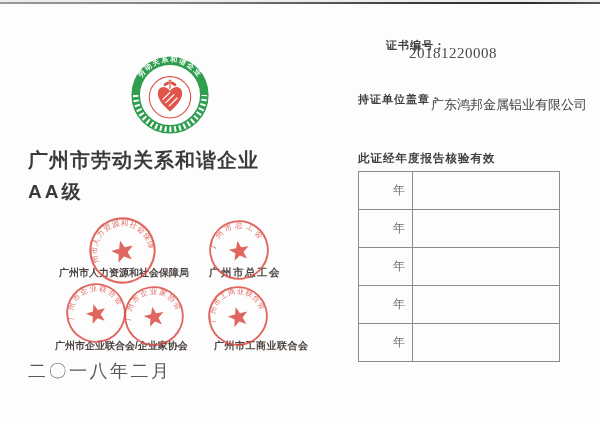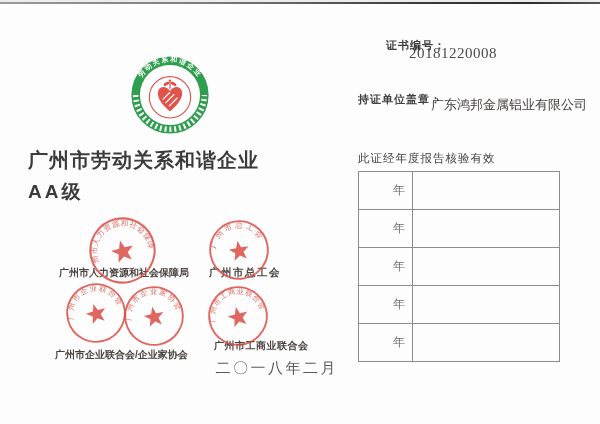--- a/index.html
+++ b/index.html
@@ -23,35 +23,35 @@
   .seal svg{display:block;width:100%;height:100%;}
   .seal-1{left:88px;top:216px;width:69px;height:69px;transform:rotate(-14deg);}
   .seal-2{left:208px;top:219px;width:62px;height:62px;transform:rotate(-10deg);}
   .seal-3{left:65px;top:282px;width:62px;height:62px;transform:rotate(-16deg);}
   .seal-4{left:123px;top:285px;width:62px;height:62px;transform:rotate(-11deg);}
   .seal-5{left:207px;top:285px;width:62px;height:62px;transform:rotate(-14deg);}
 
   .org-label{position:absolute;font-weight:700;color:#4b4340;white-space:nowrap;}
   .org-label-1{left:59px;top:266px;font-size:10px;}
   .org-label-2{left:209px;top:266px;font-size:10.5px;letter-spacing:1.5px;}
-  .org-label-3{left:55px;top:348px;font-size:10px;}
+  .org-label-3{left:55px;top:339px;font-size:10px;}
   .org-label-4{left:214px;top:339px;font-size:10px;letter-spacing:0.5px;}
 
-  .issue-date{position:absolute;left:28px;top:359px;width:310px;text-align:right;
-    font-size:15px;color:#5a5a5a;letter-spacing:2.5px;}
+  .issue-date{position:absolute;left:28px;top:359px;width:310px;text-align:left;
+    font-size:18px;color:#5a5a5a;letter-spacing:2.5px;}
 
   
   .field-label{position:absolute;font-size:11px;font-weight:700;color:#3f3f3f;letter-spacing:1px;white-space:nowrap;}
   .cert-no-label{left:358px;top:38px;margin-left:28px;}
   .cert-no-value{position:absolute;left:409px;top:45px;font-family:"Liberation Serif","DejaVu Serif",serif;
     font-size:15px;color:#4a4a4a;letter-spacing:0.5px;}
   .holder-label{left:358px;top:92px;}
   .holder-value{position:absolute;left:431px;top:96px;font-family:"Liberation Serif","DejaVu Serif",serif;
     font-size:13px;color:#413e3c;white-space:nowrap;}
-  .validity-title{position:absolute;left:358px;top:151px;font-size:11.5px;font-weight:400;
+  .validity-title{position:absolute;left:358px;top:151px;font-size:11.5px;font-weight:700;
     color:#3f3f3f;letter-spacing:1px;white-space:nowrap;}
 
   .year-table{position:absolute;left:358px;top:171px;width:202px;height:191px;
     border:1px solid #8c8c8c;box-sizing:border-box;display:flex;flex-direction:column;}
   .year-row{flex:1;display:flex;border-bottom:1px solid #8c8c8c;}
   .year-row:last-child{border-bottom:none;}
   .year-cell{width:54px;border-right:1px solid #8c8c8c;display:flex;align-items:center;
     justify-content:flex-end;padding-right:7px;box-sizing:border-box;
     font-size:12px;color:#6b6b6b;}
   .blank-cell{flex:1;}

